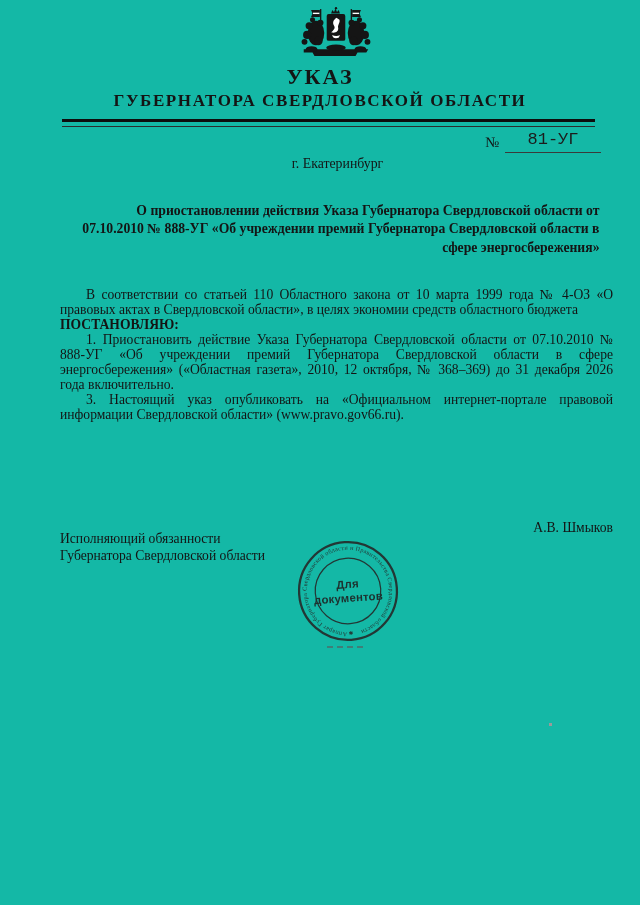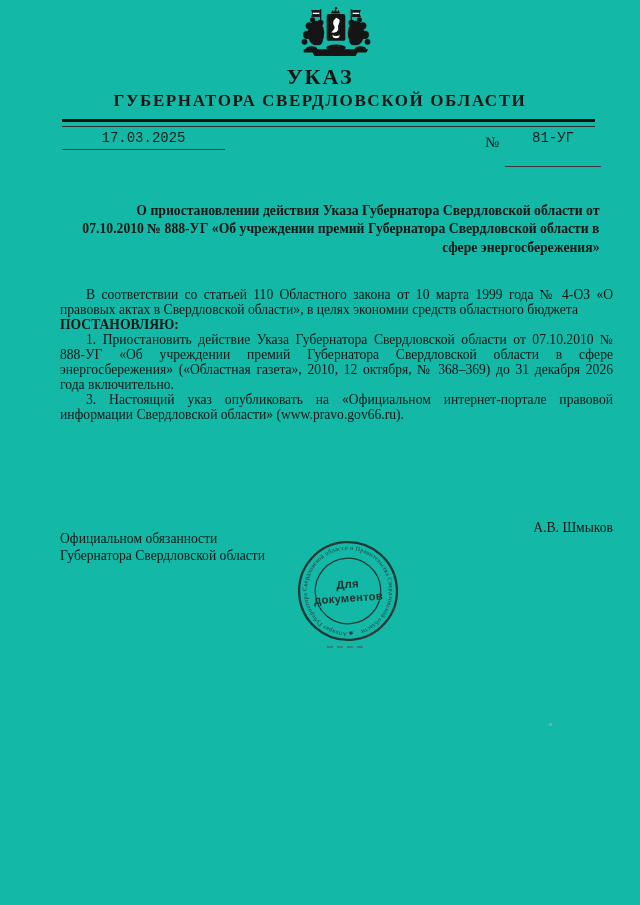--- a/index.html
+++ b/index.html
@@ -27,22 +27,22 @@
   }
   
   .date-wrap{
     position:absolute; left:62px; top:130px; width:163px;
     border-bottom:1px solid #3a3a3a; text-align:center; padding-bottom:3px;
     font-family:"Liberation Mono", monospace; font-size:14px; color:#1c1c1c;
   }
   .num-label{position:absolute; left:485px; top:134px; font-size:14.5px;}
   .num-wrap{
     position:absolute; left:505px; top:130px; width:96px;
-    border-bottom:1px solid #3a3a3a; text-align:center; padding-bottom:20px;
-    font-family:"Liberation Mono", monospace; font-size:14px; color:#1c1c1c;
+    border-bottom:1px solid #3a3a3a; text-align:center; padding-bottom:3px;
+    font-family:"Liberation Mono", monospace; font-size:17px; color:#1c1c1c;
   }
   .city{
     position:absolute; left:62px; top:156px; width:551px; text-align:center;
     font-size:13.8px;
   }
   
   .doc-title{
     position:absolute; left:62px; top:202px; width:551px; text-align:center;
     font-weight:bold; font-size:13.7px; line-height:18.4px;
   }
@@ -127,41 +127,39 @@
     <path d="M12,44.5 h66 l-2,3.5 h-9 l-2,3.5 h-42 l-2,-3.5 h-9 z"></path>
     <ellipse cx="20" cy="44.5" rx="6" ry="3"></ellipse>
     <ellipse cx="70" cy="44.5" rx="6" ry="3"></ellipse>
     <ellipse cx="45" cy="43" rx="10" ry="3.2"></ellipse>
   </svg>
 
   <div class="doc-type">УКАЗ</div>
   <div class="issuer">ГУБЕРНАТОРА СВЕРДЛОВСКОЙ ОБЛАСТИ</div>
   <div class="rule"></div>
 
-  <div class="date-wrap">
-    <span>17.03.2025</span>
-  </div>
   <div class="num-label">№</div>
   <div class="num-wrap">
     <span>81-УГ</span>
   </div>
+  <div class="city">г. Екатеринбург</div>
 
   <div class="doc-title">
     <div class="doc-title-inner">О приостановлении действия Указа Губернатора Свердловской области от 07.10.2010 № 888-УГ «Об учреждении премий Губернатора Свердловской области в сфере энергосбережения»</div>
   </div>
 
   <div class="body-text">
     <p>В соответствии со статьей 110 Областного закона от 10 марта 1999 года № 4-ОЗ «О правовых актах в Свердловской области», в целях экономии средств областного бюджета</p>
     <p class="resolution">ПОСТАНОВЛЯЮ:</p>
     <p>1. Приостановить действие Указа Губернатора Свердловской области от 07.10.2010 № 888-УГ «Об учреждении премий Губернатора Свердловской области в сфере энергосбережения» («Областная газета», 2010, 12 октября, № 368–369) до 31 декабря 2026 года включительно.</p>
     <p>3. Настоящий указ опубликовать на «Официальном интернет-портале правовой информации Свердловской области» (www.pravo.gov66.ru).</p>
   </div>
 
   <div class="sig-position">
-    <div>Официальном обязанности</div>
+    <div>Исполняющий обязанности</div>
     <div>Губернатора Свердловской области</div>
   </div>
   <div class="sig-name">А.В. Шмыков</div>
 
   <svg class="stamp" viewBox="0 0 120 120" aria-hidden="true">
     <defs>
       <path id="ringPath" d="M60,103.5 A43.5,43.5 0 1 1 60.02,103.5"></path>
     </defs>
     <circle class="ring-outer" cx="60" cy="60" r="51.5"></circle>
     <circle class="ring-inner" cx="60" cy="60" r="34.5"></circle>

